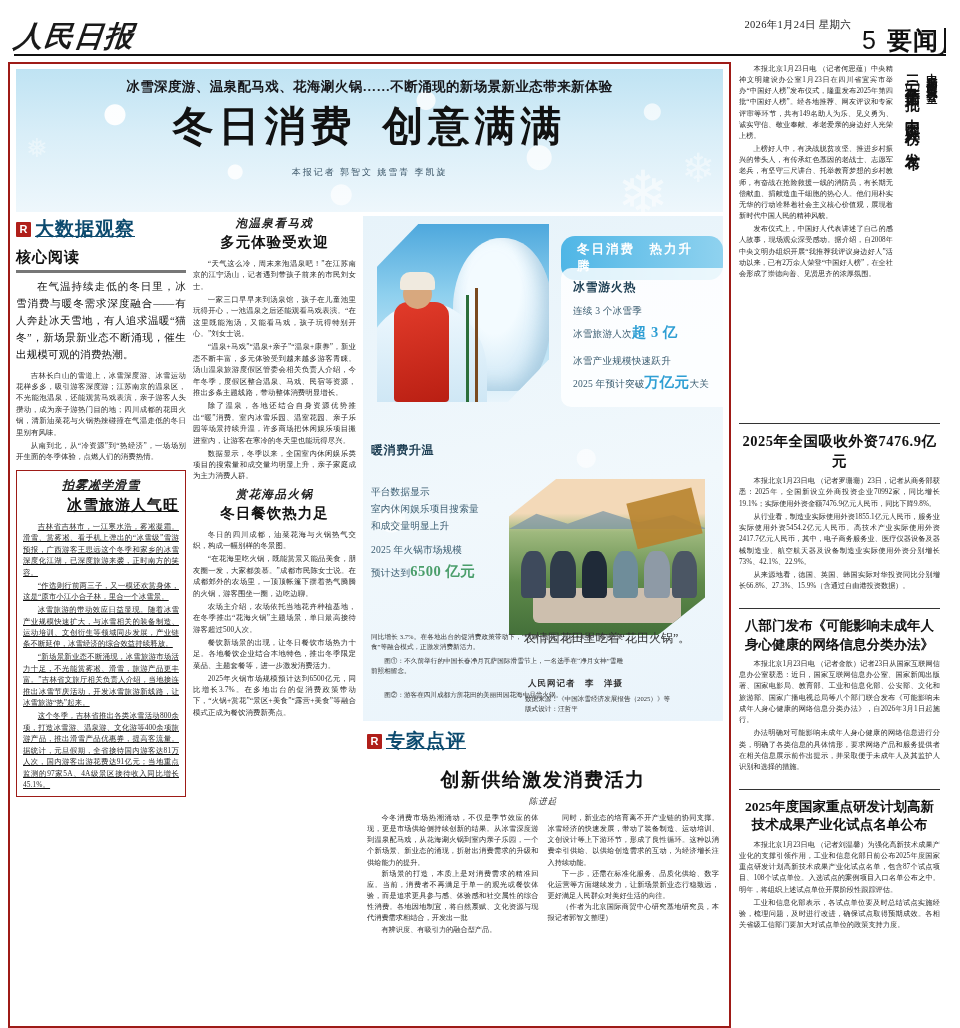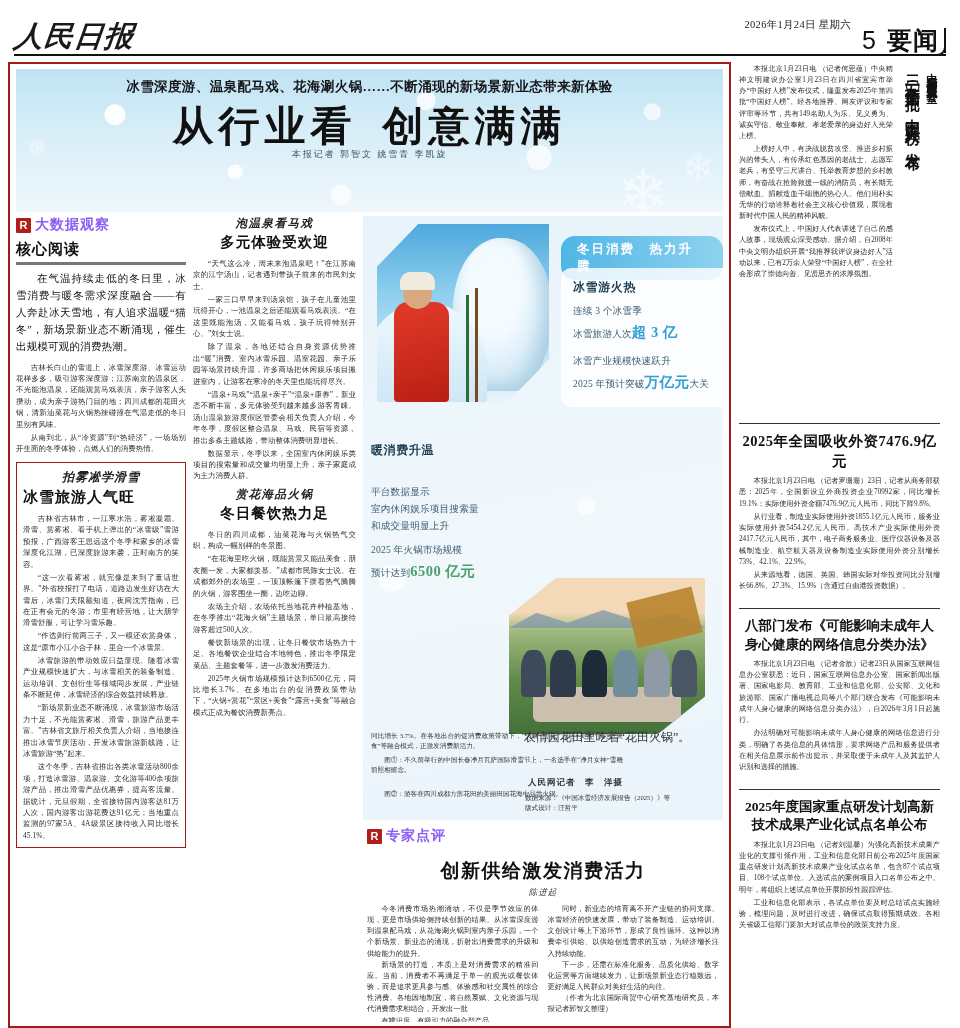--- a/index.html
+++ b/index.html
@@ -99,21 +99,21 @@
     color: #111;
     margin-top: 9px;
     line-height: 1.05;
     font-family: "Liberation Serif", serif;
   }
   .hero-title .gap { display: inline-block; width: 26px; }
   .hero-byline {
     text-align: center;
     font-size: 9px;
     color: #3c5668;
-    margin-top: 0;
+    margin-top: 18px;
     letter-spacing: 2px;
   }
   .snowflake {
     position: absolute; color: #ffffff; opacity: .55; pointer-events: none;
   }
   .sf1 { right: 54px; bottom: -18px; font-size: 62px; }
   .sf2 { right: 8px;  bottom: 20px;  font-size: 40px; opacity: .45; }
   .sf3 { left: 10px;  top: 64px;     font-size: 26px; opacity: .4; }
 
   
@@ -124,21 +124,21 @@
   .col-cd { flex: 1; display: flex; flex-direction: column; min-width:0;}
 
   
   .tag-head { display: flex; align-items: center; gap: 4px; margin-bottom: 6px; }
   .tag-r {
     width: 15px; height: 15px; background: #b01f1a; color: #fff;
     font-size: 11px; font-weight: bold; display: flex; align-items: center;
     justify-content: center; font-family: "Liberation Sans", sans-serif;
     border-radius: 1px;
   }
-  .tag-text { font-size: 14px; font-weight: bold; color: #8b5cf6; letter-spacing: 1px; }
+  .tag-text { font-size: 19px; font-weight: bold; color: #0c4a6e; letter-spacing: 1px; text-decoration: underline; }
 
   .lead-title { font-size: 15px; font-weight: bold; letter-spacing: 1px; margin: 4px 0 3px 0; }
   .lead-rule { height: 2.5px; background: #777; width: 100%; margin-bottom: 5px; }
   .lead-body {
     font-size: 10.5px; line-height: 1.62; text-align: justify; text-indent: 2em;
     letter-spacing: .2px;
   }
 
   .body-text {
     font-size: 7.4px; line-height: 1.55; text-align: justify;
@@ -146,37 +146,38 @@
   }
   .body-text p { margin-bottom: 1.5px; }
 
   
   .boxed {
     border: 1.6px solid #9e1b17;
     padding: 6px 6px 4px 6px;
     margin-top: 7px;
     flex: 1;
     overflow: hidden;
+    text-decoration: underline;
   }
   .sub-kicker {
     text-align: center; font-size: 12px; color: #222; letter-spacing: 1px;
     font-family: "Liberation Serif", serif; font-style: italic; font-weight: bold;
   }
   .sub-title {
-    text-align: left; font-size: 15px; font-weight: bold; letter-spacing: 1px;
+    text-align: right; font-size: 15px; font-weight: bold; letter-spacing: 1px;
     margin: 2px 0 6px 0;
   }
 
   .sub-kicker-b { text-align:center; font-size: 11.5px; letter-spacing: 1.5px; font-style: italic; font-weight:bold; color:#222; margin-top: 5px;}
   .sub-title-b { text-align:center; font-size: 14.5px; font-weight:bold; letter-spacing: 1px; margin: 2px 0 6px 0; }
 
   
   .info-zone {
     position: relative;
-    height: 604px;
+    height: 505px;
     background: linear-gradient(170deg, #e7f3fa 0%, #f1f8fc 55%, #eaf4fb 100%);
     overflow: hidden;
     flex: none;
   }
   .info-zone::before{
     content:""; position:absolute; inset:0;
     background:
       radial-gradient(circle at 18% 12%, rgba(255,255,255,.9) 0 16px, rgba(255,255,255,0) 17px),
       radial-gradient(circle at 85% 8%,  rgba(255,255,255,.8) 0 11px, rgba(255,255,255,0) 12px),
       radial-gradient(circle at 8% 60%,  rgba(255,255,255,.7) 0 13px, rgba(255,255,255,0) 14px),
@@ -332,21 +333,21 @@
 <div class="page">
 
   <div class="feature">
 
     <div class="hero">
       <div class="snowflake sf1">❄</div>
       <div class="snowflake sf2">❄</div>
       <div class="snowflake sf3">❅</div>
       <div class="hero-kicker">冰雪深度游、温泉配马戏、花海涮火锅……不断涌现的新场景新业态带来新体验</div>
       <div class="hero-title">
-        <span>从行业看</span><span class="gap"></span><span>创意满满</span>
+        <span>冬日消费</span><span class="gap"></span><span>创意满满</span>
       </div>
       <div class="hero-byline">本报记者 郭智文 姚雪青 李凯旋</div>
     </div>
 
     <div class="fcols">
 
       <div class="col col-a">
         <div class="tag-head">
           <div class="tag-r">R</div>
           <div class="tag-text">大数据观察</div>
@@ -358,37 +359,36 @@
         <div class="body-text" style="margin-top:7px">
           <p>吉林长白山的雪道上，冰雪深度游、冰雪运动花样多多，吸引游客深度游；江苏南京的温泉区，不光能泡温泉，还能观赏马戏表演，亲子游客人头攒动，成为亲子游热门目的地；四川成都的花田火锅，清新油菜花与火锅热辣碰撞在气温走低的冬日里别有风味。</p>
           <p>从南到北，从“冷资源”到“热经济”，一场场别开生面的冬季体验，点燃人们的消费热情。</p>
         </div>
 
         <div class="boxed">
           <div class="sub-kicker">拍雾凇学滑雪</div>
           <div class="sub-title">冰雪旅游人气旺</div>
           <div class="body-text">
             <p>吉林省吉林市，一江寒水浩，雾凇凝霜。滑雪、赏雾凇、看手机上弹出的“冰雪级”雪游预报，广西游客王思远这个冬季和家乡的冰雪深度化江湖，已深度旅游来袭，正时南方的笑容。</p>
-            <p>“这一次看雾凇，就完像是来到了童话世界。”外省校报打了电话，道路边发生好访在大雪后，冰雪门天限额知道，夜间沈芳指南，已在正有会元的冬游；市里有经营地，让大朋学滑雪舒服，可让学习雪乐趣。</p>
             <p>“作选则行前两三子，又一模还欢赏身体，这是“原市小江小合子林，里合一个冰雪景。</p>
             <p>冰雪旅游的带动效应日益显现。随着冰雪产业规模快速扩大，与冰雪相关的装备制造、运动培训、文创衍生等领域同步发展，产业链条不断延伸，冰雪经济的综合效益持续释放。</p>
             <p>“新场景新业态不断涌现，冰雪旅游市场活力十足，不光能赏雾凇、滑雪，旅游产品更丰富。”吉林省文旅厅相关负责人介绍，当地接连推出冰雪节庆活动，开发冰雪旅游新线路，让冰雪旅游“热”起来。</p>
             <p>这个冬季，吉林省推出各类冰雪活动800余项，打造冰雪游、温泉游、文化游等400余项旅游产品，推出滑雪产品优惠券，提高客流量。据统计，元旦假期，全省接待国内游客达81万人次，国内游客出游花费达91亿元；当地重点监测的97家5A、4A级景区接待收入同比增长45.1%。</p>
           </div>
         </div>
       </div>
 
       <div class="col col-b">
         <div class="sub-kicker-b" style="margin-top:0">泡温泉看马戏</div>
         <div class="sub-title-b">多元体验受欢迎</div>
         <div class="body-text">
           <p>“天气这么冷，周末来泡温泉吧！”在江苏南京的江宁汤山，记者遇到带孩子前来的市民刘女士。</p>
           <p>一家三口早早来到汤泉馆，孩子在儿童池里玩得开心，一池温泉之后还能观看马戏表演。“在这里既能泡汤，又能看马戏，孩子玩得特别开心。”刘女士说。</p>
+          <p>“温泉+马戏”“温泉+亲子”“温泉+康养”，新业态不断丰富，多元体验受到越来越多游客青睐。汤山温泉旅游度假区管委会相关负责人介绍，今年冬季，度假区整合温泉、马戏、民宿等资源，推出多条主题线路，带动整体消费明显增长。</p>
           <p>除了温泉，各地还结合自身资源优势推出“暖”消费。室内冰雪乐园、温室花园、亲子乐园等场景持续升温，许多商场把休闲娱乐项目搬进室内，让游客在寒冷的冬天里也能玩得尽兴。</p>
-          <p>“温泉+马戏”“温泉+亲子”“温泉+康养”，新业态不断丰富，多元体验受到越来越多游客青睐。汤山温泉旅游度假区管委会相关负责人介绍，今年冬季，度假区整合温泉、马戏、民宿等资源，推出多条主题线路，带动整体消费明显增长。</p>
           <p>数据显示，冬季以来，全国室内休闲娱乐类项目的搜索量和成交量均明显上升，亲子家庭成为主力消费人群。</p>
         </div>
         <div class="sub-kicker-b">赏花海品火锅</div>
         <div class="sub-title-b">冬日餐饮热力足</div>
         <div class="body-text">
           <p>冬日的四川成都，油菜花海与火锅热气交织，构成一幅别样的冬景图。</p>
           <p>“在花海里吃火锅，既能赏景又能品美食，朋友圈一发，大家都羡慕。”成都市民陈女士说。在成都郊外的农场里，一顶顶帐篷下摆着热气腾腾的火锅，游客围坐一圈，边吃边聊。</p>
           <p>农场主介绍，农场依托当地花卉种植基地，在冬季推出“花海火锅”主题场景，单日最高接待游客超过500人次。</p>
           <p>餐饮新场景的出现，让冬日餐饮市场热力十足。各地餐饮企业结合本地特色，推出冬季限定菜品、主题套餐等，进一步激发消费活力。</p>
           <p>2025年火锅市场规模预计达到6500亿元，同比增长3.7%。在多地出台的促消费政策带动下，“火锅+赏花”“景区+美食”“露营+美食”等融合模式正成为餐饮消费新亮点。</p>

